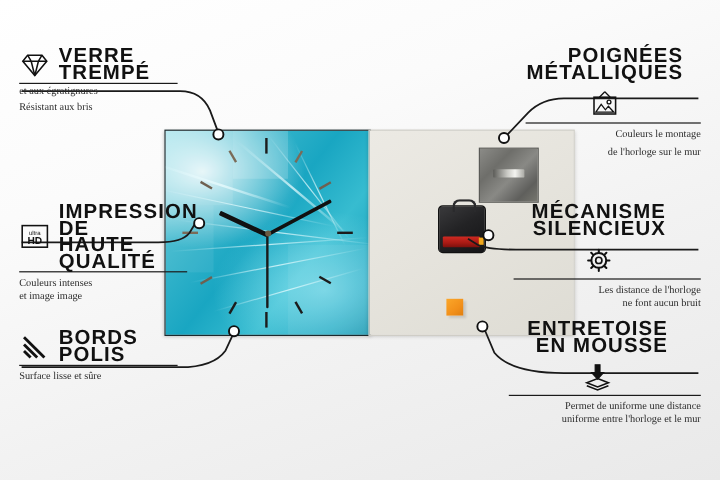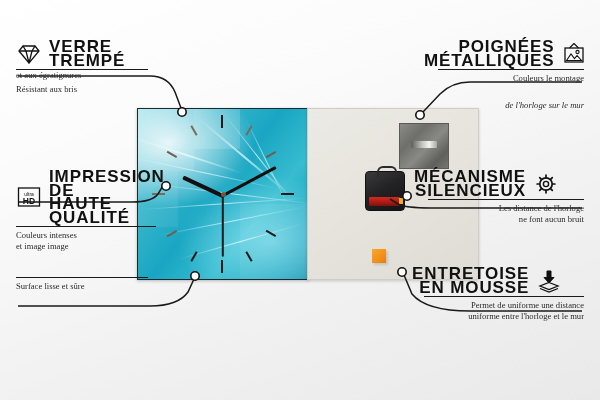--- a/index.html
+++ b/index.html
@@ -125,21 +125,21 @@
     z-index: 5;
   }
 
   
   .callout { position: absolute; }
   .co-head {
     display: flex;
     align-items: center;
     gap: 7px;
   }
-  .co-head.right { flex-direction: row; justify-content: flex-start; }
+  .co-head.right { flex-direction: column; justify-content: center; }
   .co-title {
     font-family: Liberation Sans, sans-serif;
     font-weight: bold;
     font-size: 17px;
     letter-spacing: .9px;
     color: #111;
     line-height: 13.5px;
     text-transform: uppercase;
   }
   .co-rule {
@@ -274,20 +274,35 @@
         <div class="co-title ta-left">IMPRESSION DE</div>
         <div class="co-title ta-left">HAUTE QUALITÉ</div>
       </div>
     </div>
     <div class="co-rule" style="width:140px;"></div>
     <div class="co-desc ta-left">Couleurs intenses</div>
     <div class="co-desc ta-left" style="margin-top:0;">et image image</div>
   </div>
 
   <div class="callout" style="left:16px; top:275px; width:150px;">
+    <div class="co-head">
+      <span class="ico">
+        <svg viewBox="0 0 26 24">
+          <g stroke="#111" fill="none">
+            <path d="M4,4 L21,21" stroke-width="2.4"></path>
+            <path d="M4,10 L15,21" stroke-width="2.4"></path>
+            <path d="M4,15.5 L9.5,21" stroke-width="2.4"></path>
+          </g>
+        </svg>
+      </span>
+      <div>
+        <div class="co-title ta-left">BORDS</div>
+        <div class="co-title ta-left">POLIS</div>
+      </div>
+    </div>
     <div class="co-rule" style="width:132px;"></div>
     <div class="co-desc ta-left">Surface lisse et sûre</div>
   </div>
 
   <div class="callout" style="right:16px; top:40px; width:160px;">
     <div class="co-head right">
       <div>
         <div class="co-title ta-right">POIGNÉES</div>
         <div class="co-title ta-right">MÉTALLIQUES</div>
       </div>
@@ -295,21 +310,21 @@
         <svg viewBox="0 0 26 24">
           <path d="M13,1.5 L8.5,6 M13,1.5 L17.5,6" fill="none" stroke="#111" stroke-width="1.1"></path>
           <rect x="4" y="6" width="18" height="14" fill="none" stroke="#111" stroke-width="1.3"></rect>
           <path d="M5.5,18.5 L10,12 L13.5,16.5 L16,13.5 L20.5,18.5 Z" fill="none" stroke="#111" stroke-width="1.1"></path>
           <circle cx="16.5" cy="10" r="1.6" fill="none" stroke="#111" stroke-width="1.1"></circle>
         </svg>
       </span>
     </div>
     <div class="co-rule" style="width:146px; margin-left:auto;"></div>
     <div class="co-desc ta-right">Couleurs le montage</div>
-    <div class="co-desc ta-right" style="margin-top:16px;font-style:italic;">de l'horloge sur le mur</div>
+    <div class="co-desc ta-right" style="margin-top:4px;">de l'horloge sur le mur</div>
   </div>
 
   <div class="callout" style="right:16px; top:170px; width:170px;">
     <div class="co-head right">
       <div>
         <div class="co-title ta-right">MÉCANISME</div>
         <div class="co-title ta-right">SILENCIEUX</div>
       </div>
       <span class="ico">
         <svg viewBox="0 0 26 24">

